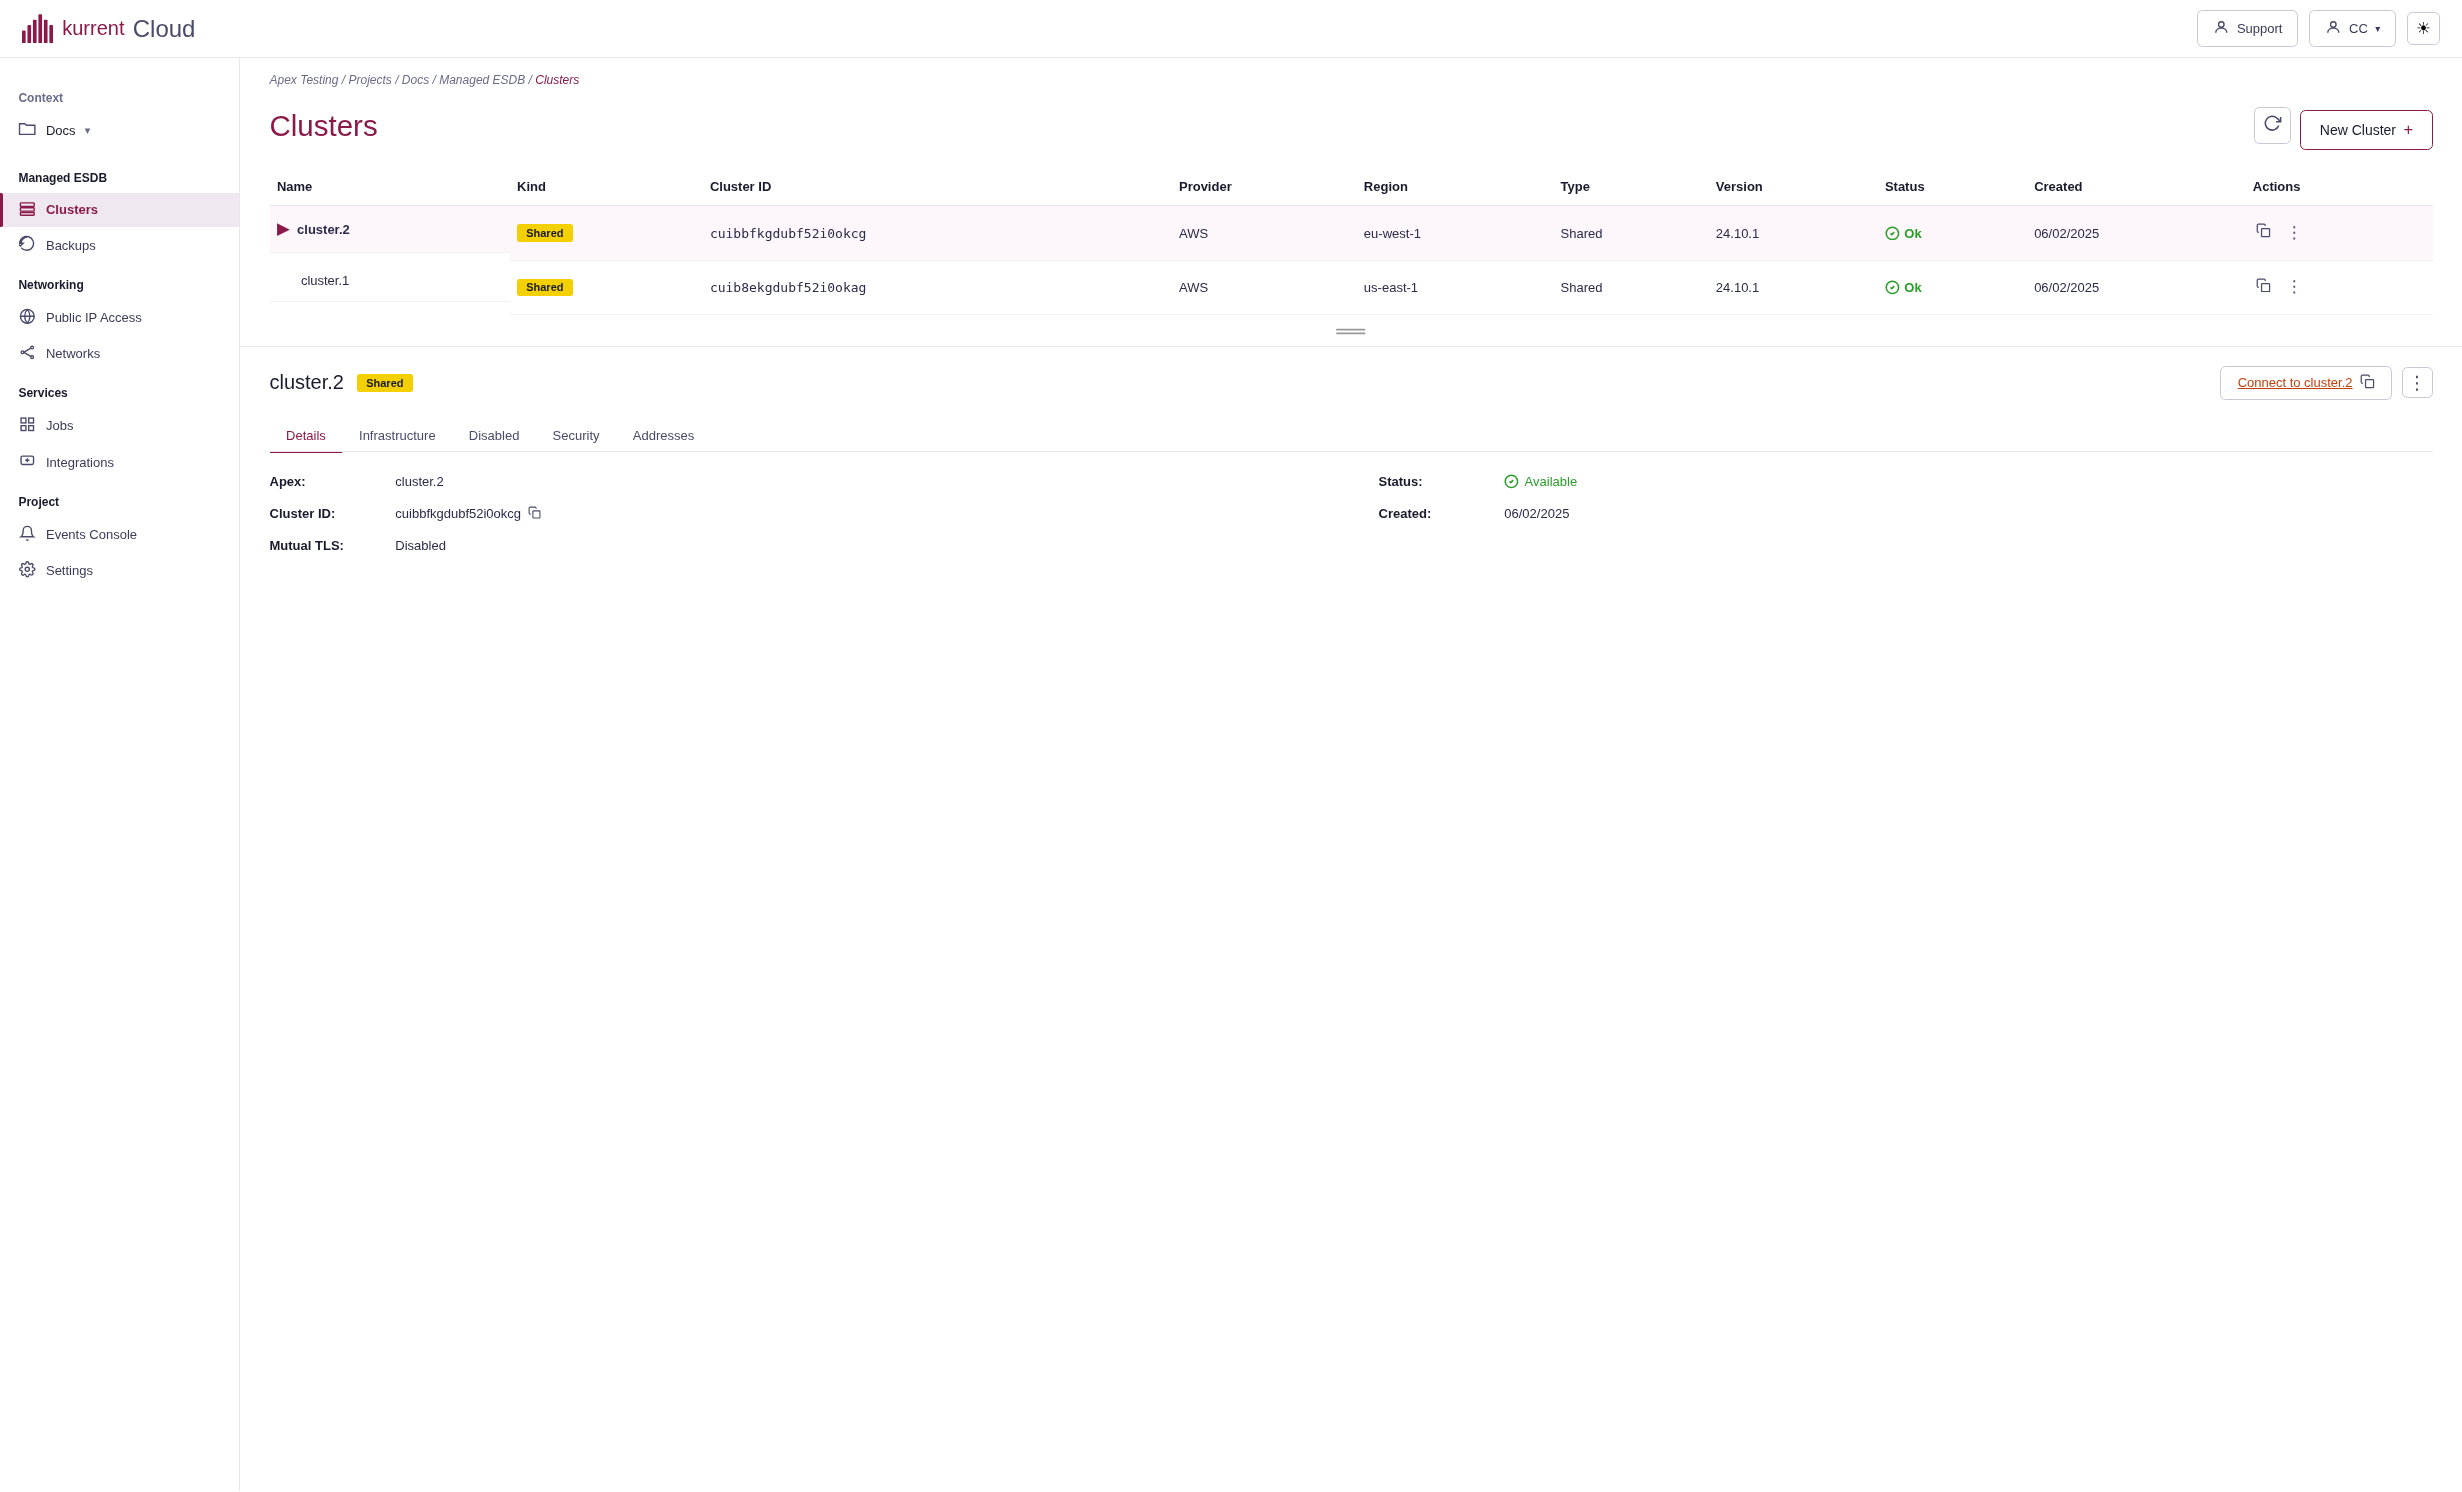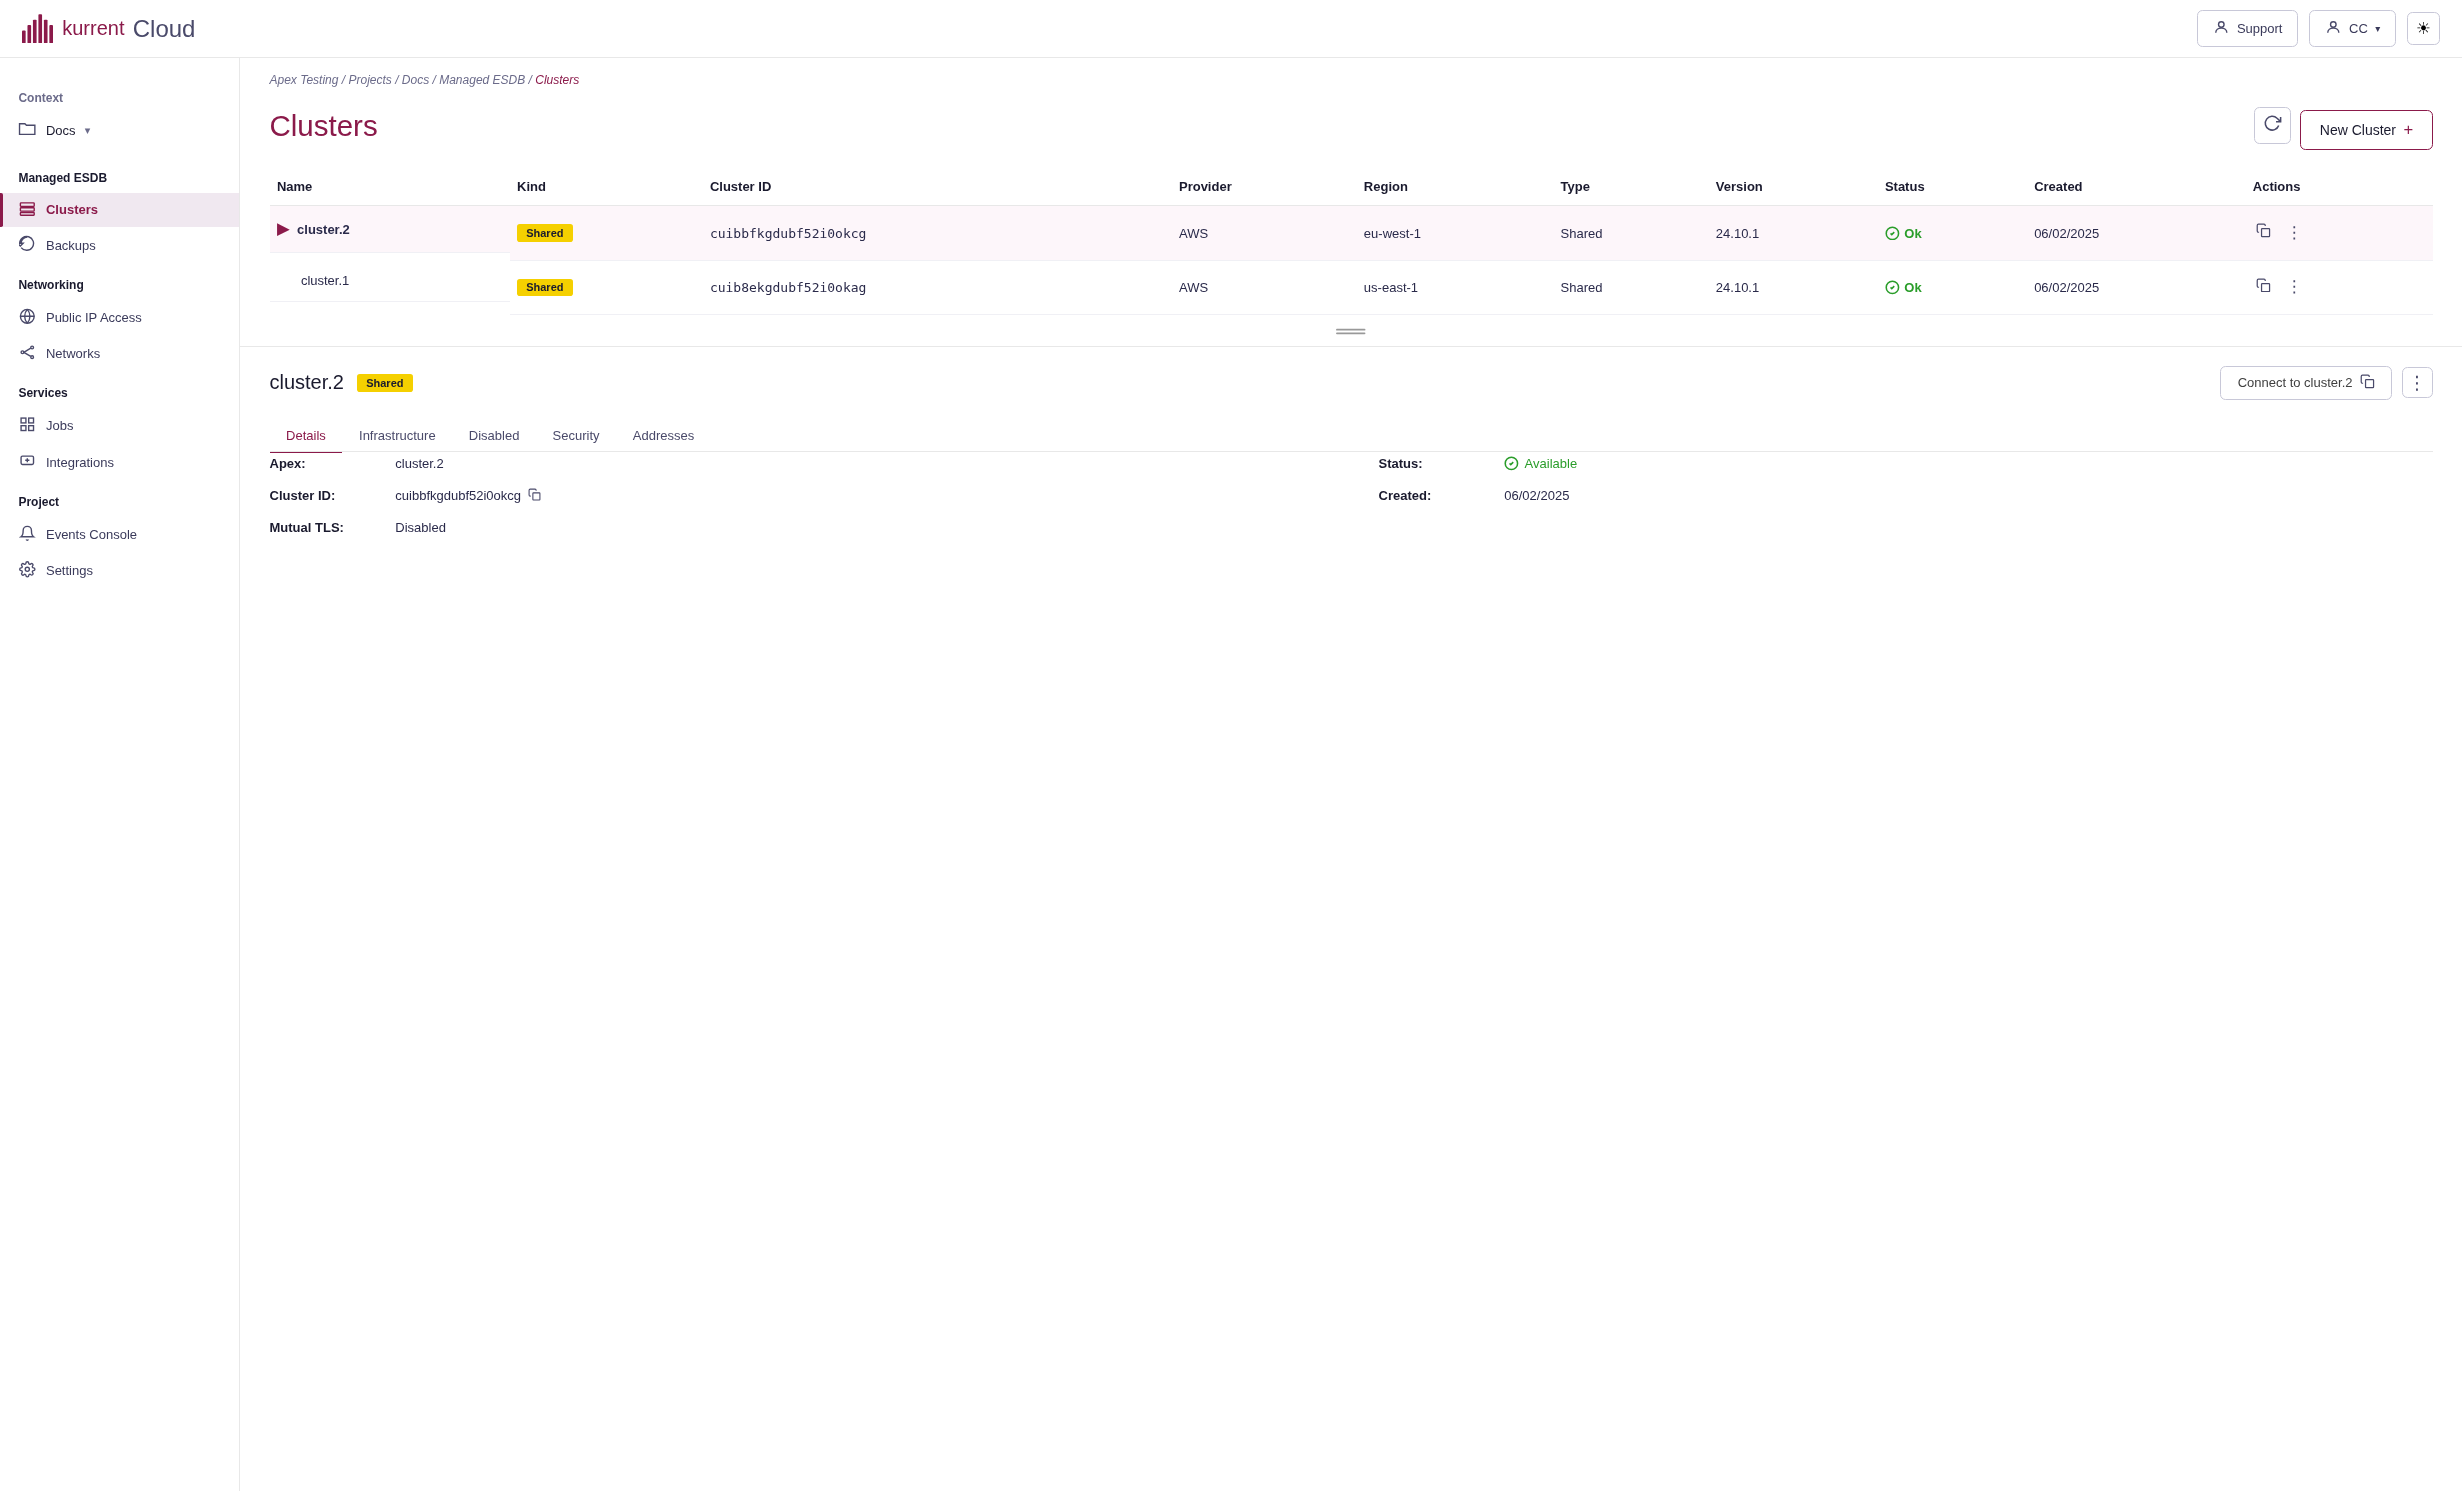--- a/index.html
+++ b/index.html
@@ -124,30 +124,30 @@
     .detail-panel { border-top: 0.9px solid #e8e8e8; padding: 18.4px 29.5px; }
     .detail-header {
       display: flex; align-items: center; justify-content: space-between; margin-bottom: 18.4px;
     }
     .detail-title-row { display: flex; align-items: center; gap: 13px; }
     .detail-cluster-name { font-size: 20px; font-weight: 400; color: #1a1a2e; }
     .detail-actions { display: flex; align-items: center; gap: 9.2px; }
     .connect-btn {
       display: flex; align-items: center; gap: 7.4px; padding: 7.4px 16.6px;
       border: 1.4px solid #c8c8d8; border-radius: 5.5px; background: #fff;
-      cursor: pointer; font-size: 13px; color: #404040;
+      cursor: pointer; font-size: 13px; color: #c2410c; text-decoration: underline;
     }
     .more-btn {
       width: 31px; height: 31px; border: 1.4px solid #c8c8d8; border-radius: 5.5px;
       background: #fff; cursor: pointer; display: flex; align-items: center; justify-content: center;
       font-size: 18.4px; color: #4a4a6a;
     }
 
     
-    .detail-tabs { display: flex; gap: 0; border-bottom: 1.8px solid #e8e8e8; margin-bottom: 4px; }
+    .detail-tabs { display: flex; gap: 0; border-bottom: 1.8px solid #e8e8e8; margin-bottom: 22px; }
     .tab {
       padding: 9.2px 16.6px; font-size: 13px; color: #4a4a6a; cursor: pointer;
       border-bottom: 1.8px solid transparent; margin-bottom: -1.8px; font-weight: 500;
     }
     .tab.active { color: #8b1a4a; border-bottom: 1.8px solid #8b1a4a; }
 
     
     .detail-fields { display: grid; grid-template-columns: 1fr 1fr; gap: 18.4px 55px; }
     .field-row { display: flex; align-items: flex-start; gap: 14.8px; }
     .field-label { font-size: 13px; font-weight: 700; color: #1a1a2e; min-width: 111px; white-space: nowrap; }

